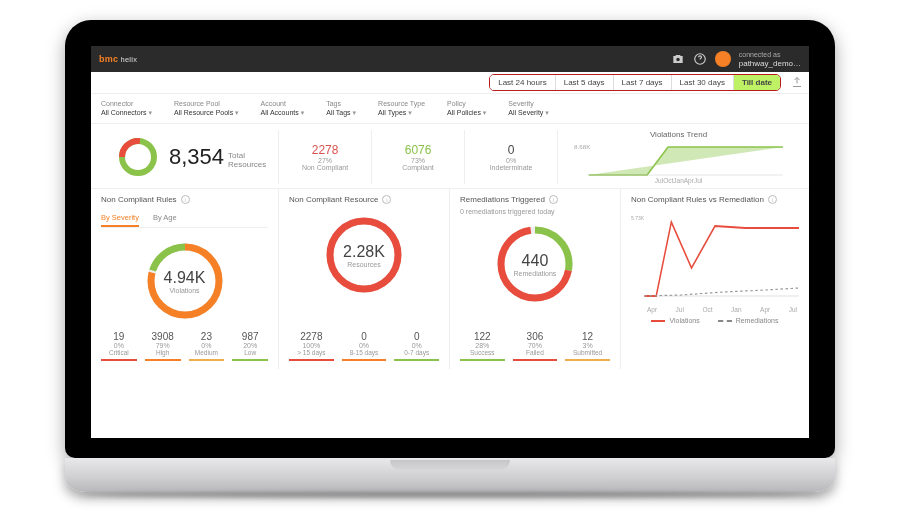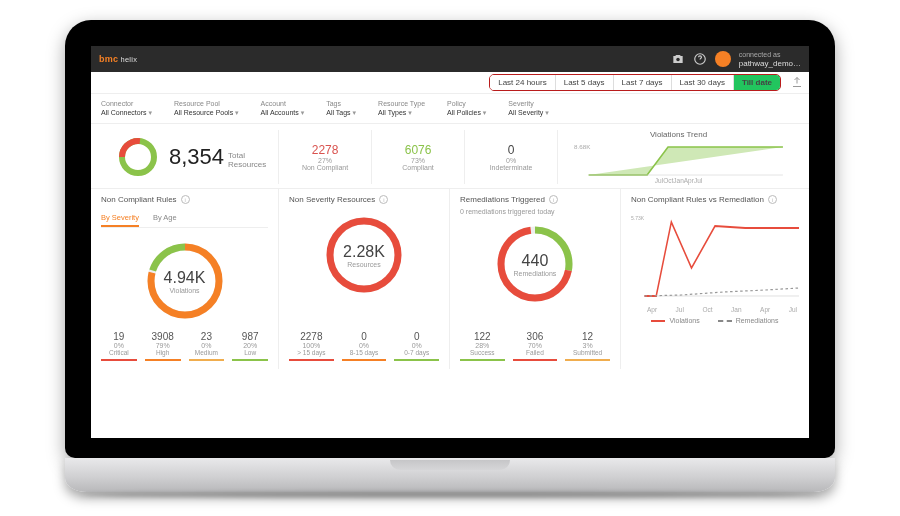--- a/index.html
+++ b/index.html
@@ -77,21 +77,21 @@
     display:flex; align-items:center; justify-content:flex-end;
     height:22px; border-bottom:1px solid #eee;
     padding:0 6px;
   }
   .time-tabs { display:flex; border:1px solid #b91c1c; border-radius:5px; overflow:hidden;}
   .time-tabs .tab {
     padding:3px 8px; font-size:8px; color:#444; border-left:1px solid #ddd; cursor:pointer;
     background:#fff;
   }
   .time-tabs .tab:first-child{border-left:none;}
-  .time-tabs .tab.active{background:#22c55e; font-weight:600;}
+  .time-tabs .tab.active{background:#bef264; font-weight:600;}
   .export-link{ margin-left:10px; font-size:9px; color:#999; cursor:pointer;}
 
   
   .filters {
     display:flex; gap:22px; padding:6px 10px; border-bottom:1px solid #eee;
     font-size:7px; color:#777;
   }
   .filter { display:flex; flex-direction:column; gap:2px; cursor:pointer;}
   .filter .label {color:#888;}
   .filter .value {color:#333; font-weight:500;}
@@ -326,21 +326,21 @@
                 <div class="n">987</div>
                 <div class="p">20%</div>
                 <div class="t">Low</div>
                 <div class="bar green"></div>
               </div>
           </div>
         </div>
 
         <div class="panel">
           <div class="phead">
-              <span>Non Severity Resources</span>
+              <span>Non Compliant Resource</span>
               <span class="info">i</span>
             </div>
           <div class="gauge-wrap">
             <div class="gauge">
               <svg viewBox="0 0 86 86">
                 <circle cx="43" cy="43" r="34" fill="none" stroke="#eee" stroke-width="7"></circle>
                 <circle cx="43" cy="43" r="34" fill="none" stroke="#e74c3c" stroke-width="7" stroke-dasharray="100 0" pathLength="100" transform="rotate(-90 43 43)"></circle>
               </svg>
               <div class="center">
                   <span class="big">2.28K</span>

